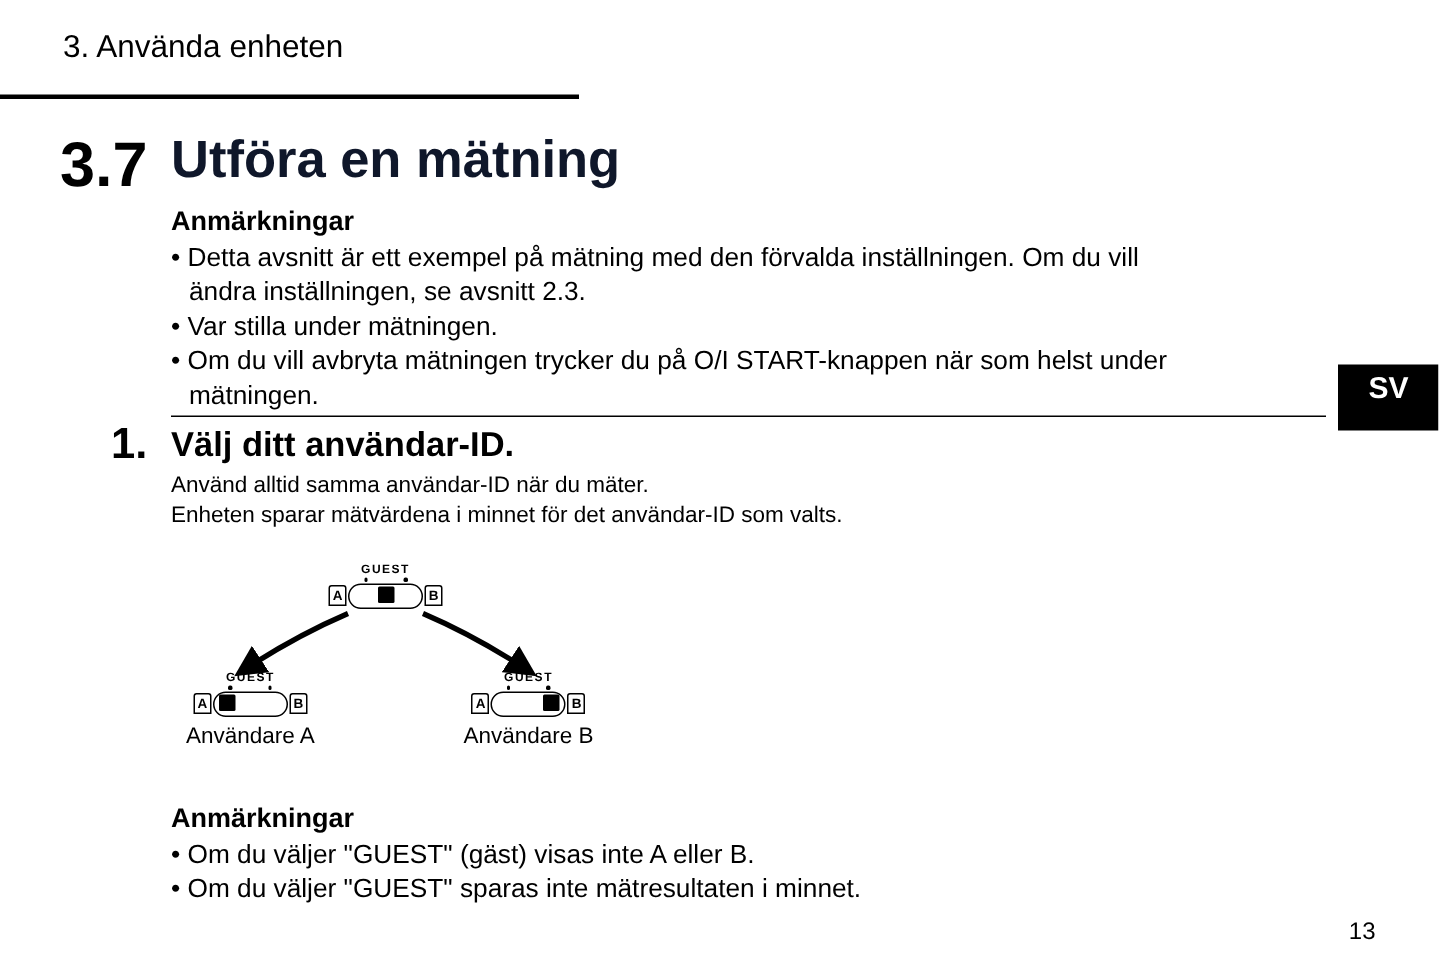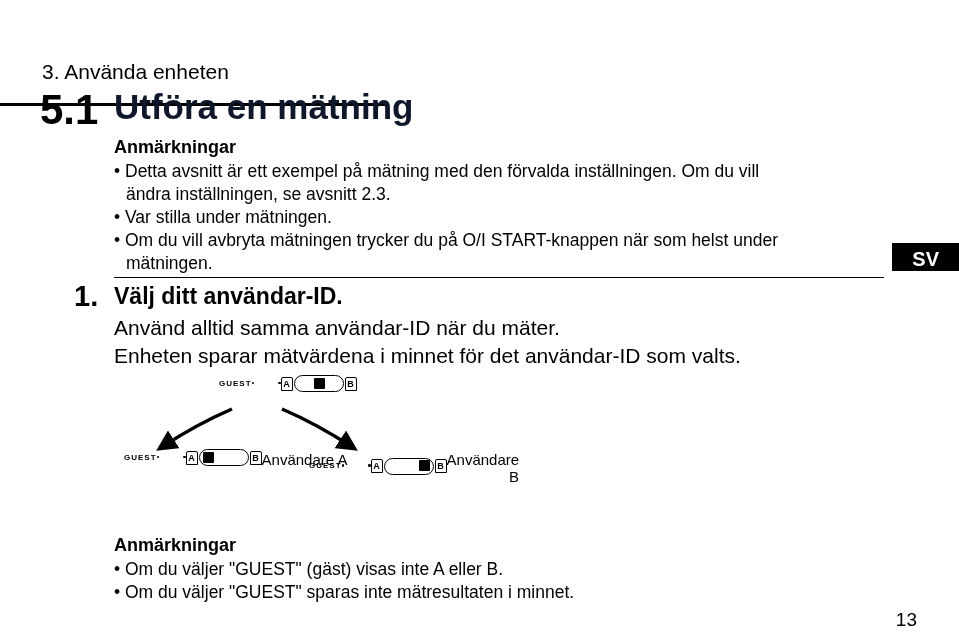--- a/index.html
+++ b/index.html
@@ -13,21 +13,20 @@
     overflow: hidden;
   }
   .chapter-bar {
     position: absolute;
     top: 0;
     left: 0;
     width: 386px;
     height: 66px;
     background: #ffffff;
     border-bottom: 3px solid #000000;
-    margin-top: 40px;
   }
   .chapter-title {
     position: absolute;
     top: 20px;
     left: 42px;
     font-size: 21px;
     color: #000000;
     font-weight: normal;
   }
   .section-number {
@@ -68,21 +67,21 @@
     text-indent: -12px;
   }
   .sv-tab {
     position: absolute;
     top: 243px;
     right: 0;
     background: #000000;
     color: #ffffff;
     font-size: 20px;
     font-weight: bold;
-    padding: 5px 20px 0 20px;
+    padding: 5px 20px 16px 20px;
   }
   .hr-line {
     position: absolute;
     top: 277px;
     left: 114px;
     width: 770px;
     height: 1px;
     background: #000000;
   }
   .step-number {
@@ -99,34 +98,34 @@
     left: 114px;
     font-size: 23px;
     font-weight: bold;
     color: #000000;
   }
   .step-body {
     position: absolute;
     top: 314px;
     left: 114px;
     width: 690px;
-    font-size: 21px;
+    font-size: 15px;
     line-height: 1.32;
   }
   .diagram-area {
     position: absolute;
     top: 375px;
     left: 114px;
     width: 310px;
     height: 140px;
   }
   .switch-group {
     position: absolute;
     display: flex;
-    flex-direction: row;
+    flex-direction: column;
     align-items: center;
   }
   .switch-label-top {
     font-size: 8px;
     letter-spacing: 1px;
     margin-bottom: 1px;
     font-weight: bold;
   }
   .dots-row {
     display: flex;
@@ -196,31 +195,31 @@
     top: 558px;
     left: 114px;
     width: 690px;
     font-size: 17.5px;
     line-height: 1.32;
   }
   .page-number {
     position: absolute;
     bottom: 10px;
     right: 42px;
-    font-size: 19px;
+    font-size: 16px;
   }
 </style>
 </head>
 <body>
 
 <div class="chapter-bar">
   <div class="chapter-title">3. Använda enheten</div>
 </div>
 
-<div class="section-number">5.1</div>
+<div class="section-number">3.7</div>
 <div class="section-title">Utföra en mätning</div>
 
 <div class="notes-heading-1">Anmärkningar</div>
 <div class="bullet-block-1">
   <span class="bullet">•&nbsp;Detta avsnitt är ett exempel på mätning med den förvalda inställningen. Om du vill ändra inställningen, se avsnitt 2.3.</span>
   <span class="bullet">•&nbsp;Var stilla under mätningen.</span>
   <span class="bullet">•&nbsp;Om du vill avbryta mätningen trycker du på O/I START-knappen när som helst under mätningen.</span>
 </div>
 
 <div class="sv-tab">SV</div>

